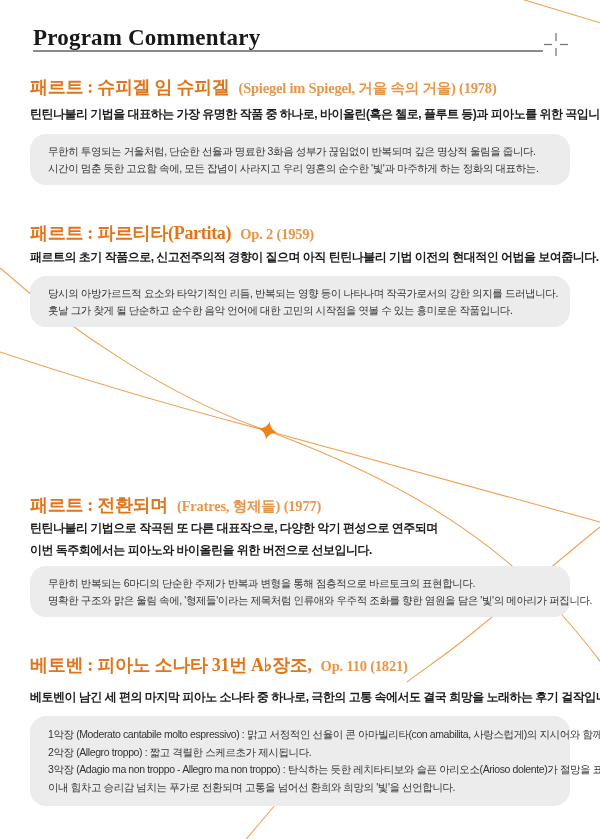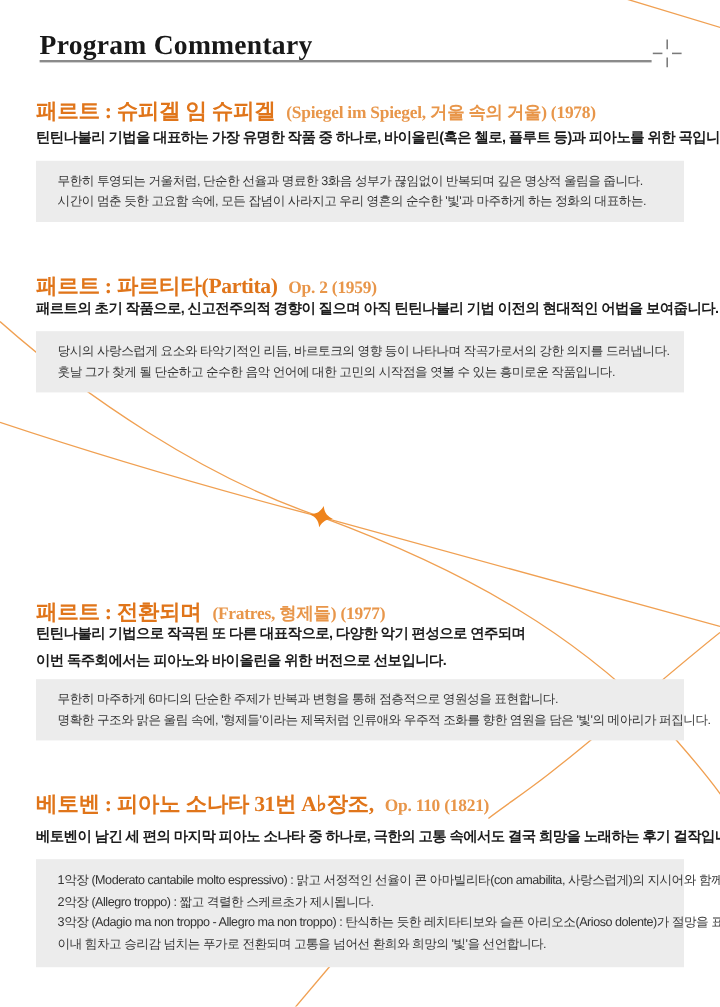--- a/index.html
+++ b/index.html
@@ -5,28 +5,28 @@
   html,body{margin:0;padding:0;background:#fff;}
   .page{position:relative;width:600px;height:839px;background:#ffffff;overflow:hidden;
         font-family:"Liberation Sans",sans-serif;}
   .decor{position:absolute;left:0;top:0;width:600px;height:839px;z-index:0;}
   .layer{position:absolute;z-index:1;}
 
   .page-title{left:33px;top:25px;font-family:"Liberation Serif",serif;
               font-size:23px;font-weight:600;color:#181818;letter-spacing:.2px;}
   .title-rule{left:33px;top:50px;width:510px;height:2px;background:#8b8b8b;}
 
-  .heading{left:30px;white-space:nowrap;font-family:"Liberation Serif",serif;line-height:36px;}
+  .heading{left:30px;white-space:nowrap;font-family:"Liberation Serif",serif;line-height:26px;}
   .heading .t-main{font-size:18px;font-weight:700;color:#E0751A;letter-spacing:-.3px;}
   .heading .t-sub{font-size:14.5px;font-weight:600;color:#E8964A;margin-left:5px;letter-spacing:-.2px;}
 
   .body-text{left:30px;width:556px;font-size:12px;line-height:22px;color:#1c1c1c;
              letter-spacing:-.5px;white-space:nowrap;font-weight:600;}
 
-  .note-box{left:30px;width:540px;background:#ECECEC;border-radius:0;
+  .note-box{left:30px;width:540px;background:#ECECEC;border-radius:16px;
             box-sizing:border-box;padding:9px 18px;}
   .note-box.tall{padding:10px 18px;}
   .note-line{font-size:10.5px;line-height:16.5px;color:#333333;letter-spacing:-.4px;white-space:nowrap;}
   .note-box.tall .note-line{line-height:17.5px;}
 </style>
 </head>
 <body>
 
 <div class="page">
 
@@ -59,32 +59,32 @@
     <div class="note-line">무한히 투영되는 거울처럼, 단순한 선율과 명료한 3화음 성부가 끊임없이 반복되며 깊은 명상적 울림을 줍니다.</div>
     <div class="note-line">시간이 멈춘 듯한 고요함 속에, 모든 잡념이 사라지고 우리 영혼의 순수한 '빛'과 마주하게 하는 정화의 대표하는.</div>
   </div>
 
   <div class="layer heading" style="top:220px">
     <span class="t-main">패르트 : 파르티타(Partita)</span>
     <span class="t-sub">Op. 2 (1959)</span>
   </div>
   <div class="layer body-text" style="top:246px">패르트의 초기 작품으로, 신고전주의적 경향이 짙으며 아직 틴틴나불리 기법 이전의 현대적인 어법을 보여줍니다.</div>
   <div class="layer note-box" style="top:276px">
-    <div class="note-line">당시의 사랑스럽게 요소와 타악기적인 리듬, 바르토크의 영향 등이 나타나며 작곡가로서의 강한 의지를 드러냅니다.</div>
+    <div class="note-line">당시의 아방가르드적 요소와 타악기적인 리듬, 반복되는 영향 등이 나타나며 작곡가로서의 강한 의지를 드러냅니다.</div>
     <div class="note-line">훗날 그가 찾게 될 단순하고 순수한 음악 언어에 대한 고민의 시작점을 엿볼 수 있는 흥미로운 작품입니다.</div>
   </div>
 
   <div class="layer heading" style="top:492px">
     <span class="t-main">패르트 : 전환되며</span>
     <span class="t-sub">(Fratres, 형제들) (1977)</span>
   </div>
   <div class="layer body-text" style="top:517px">틴틴나불리 기법으로 작곡된 또 다른 대표작으로, 다양한 악기 편성으로 연주되며</div>
   <div class="layer body-text" style="top:539px">이번 독주회에서는 피아노와 바이올린을 위한 버전으로 선보입니다.</div>
   <div class="layer note-box" style="top:566px">
-    <div class="note-line">무한히 마주하게 6마디의 단순한 주제가 반복과 변형을 통해 점층적으로 영원성을 표현합니다.</div>
+    <div class="note-line">무한히 반복되는 6마디의 단순한 주제가 반복과 변형을 통해 점층적으로 바르토크의 표현합니다.</div>
     <div class="note-line">명확한 구조와 맑은 울림 속에, '형제들'이라는 제목처럼 인류애와 우주적 조화를 향한 염원을 담은 '빛'의 메아리가 퍼집니다.</div>
   </div>
 
   <div class="layer heading" style="top:652px">
     <span class="t-main">베토벤 : 피아노 소나타 31번 A♭장조,</span>
     <span class="t-sub">Op. 110 (1821)</span>
   </div>
   <div class="layer body-text" style="top:686px">베토벤이 남긴 세 편의 마지막 피아노 소나타 중 하나로, 극한의 고통 속에서도 결국 희망을 노래하는 후기 걸작입니다.</div>
   <div class="layer note-box tall" style="top:716px">
     <div class="note-line">1악장 (Moderato cantabile molto espressivo) : 맑고 서정적인 선율이 콘 아마빌리타(con amabilita, 사랑스럽게)의 지시어와 함께 펼쳐집니다.</div>

